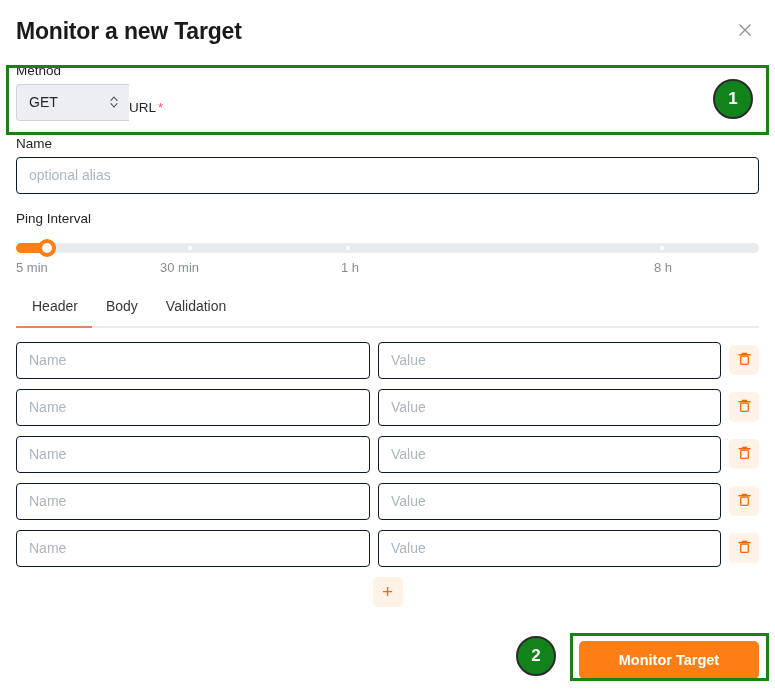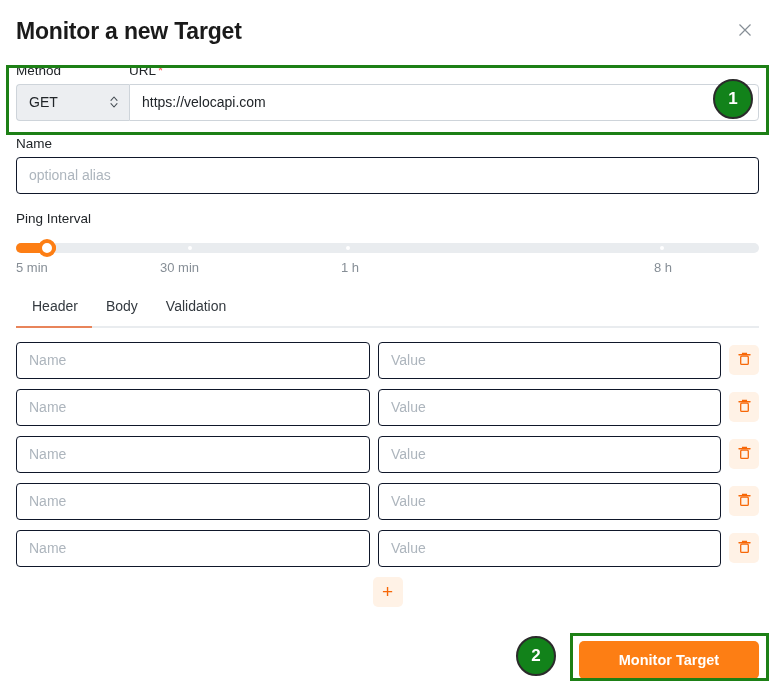--- a/index.html
+++ b/index.html
@@ -333,21 +333,20 @@
             <path d="M2 6.4 L5 3 L8 6.4" stroke="#495057" stroke-width="1.1" fill="none" stroke-linecap="round" stroke-linejoin="round"></path>
             <path d="M2 9.6 L5 13 L8 9.6" stroke="#495057" stroke-width="1.1" fill="none" stroke-linecap="round" stroke-linejoin="round"></path>
           </svg>
         </span>
       </div>
     </div>
     <div class="url-col">
       <label class="field-label">
         <span>URL</span><span class="req-star">*</span>
       </label>
-      <input class="url-input" type="text" value="https://velocapi.com" style="">
     </div>
   </div>
 
   <div class="name-block">
     <label class="field-label">Name</label>
     <input class="text-input" type="text" placeholder="optional alias" style="">
   </div>
 
   <div class="ping-block">
     <label class="field-label">Ping Interval</label>

